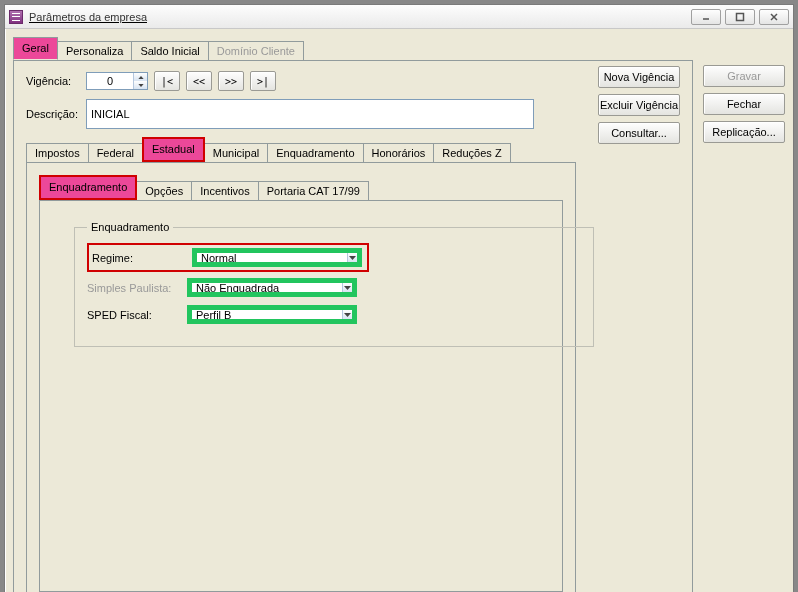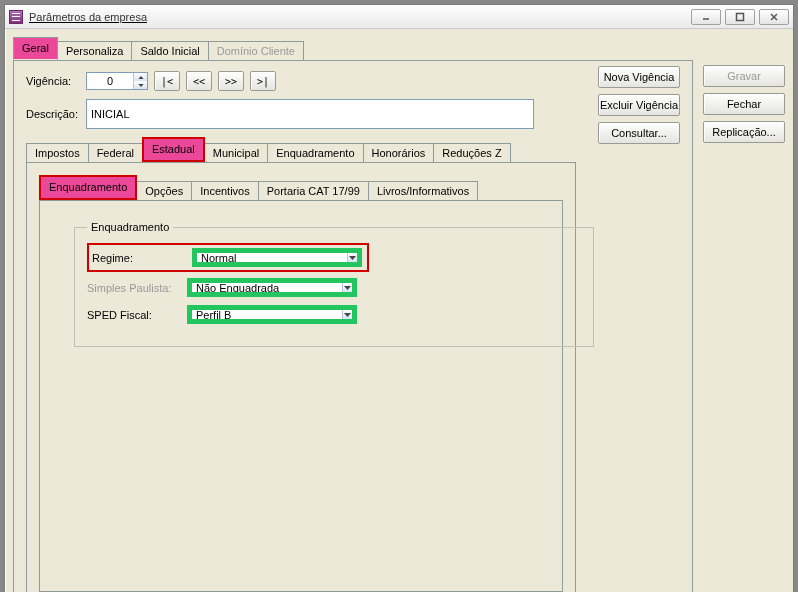--- a/index.html
+++ b/index.html
@@ -164,21 +164,20 @@
         <div class="tab">Honorários</div>
         <div class="tab">Reduções Z</div>
       </div>
       <div class="tabpanel second-panel" style="width:550px;">
 
         <div class="tabstrip" style="margin-top:2px;">
           <div class="tab active hl" style="border-bottom:2px solid #d00000;">Enquadramento</div>
           <div class="tab">Opções</div>
           <div class="tab">Incentivos</div>
           <div class="tab">Portaria CAT 17/99</div>
-          <div class="tab">Livros/Informativos</div>
         </div>
         <div class="tabpanel third-panel">
 
           <fieldset class="enq">
             <legend>Enquadramento</legend>
 
             <div class="hl-wrap" style="width:282px; margin-bottom:6px;">
               <div class="frow" style="margin:3px 3px;">
                 <span class="flbl">Regime:</span>
                 <div class="combo">

